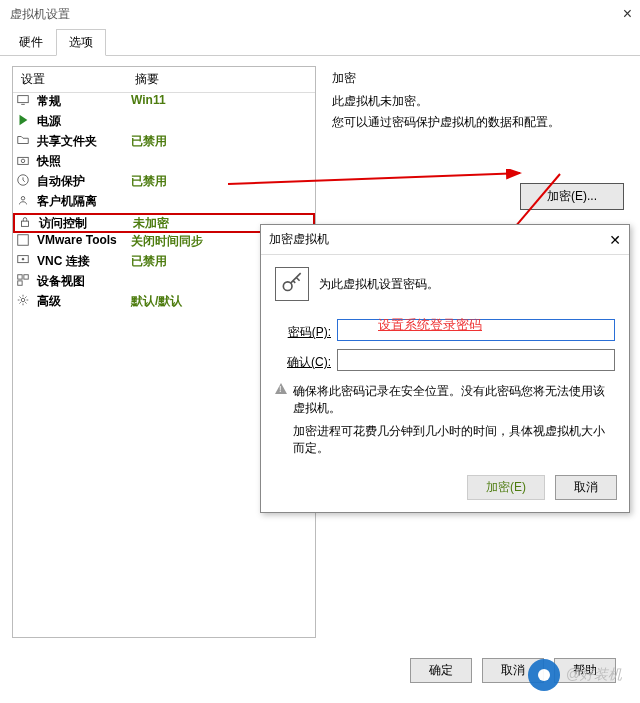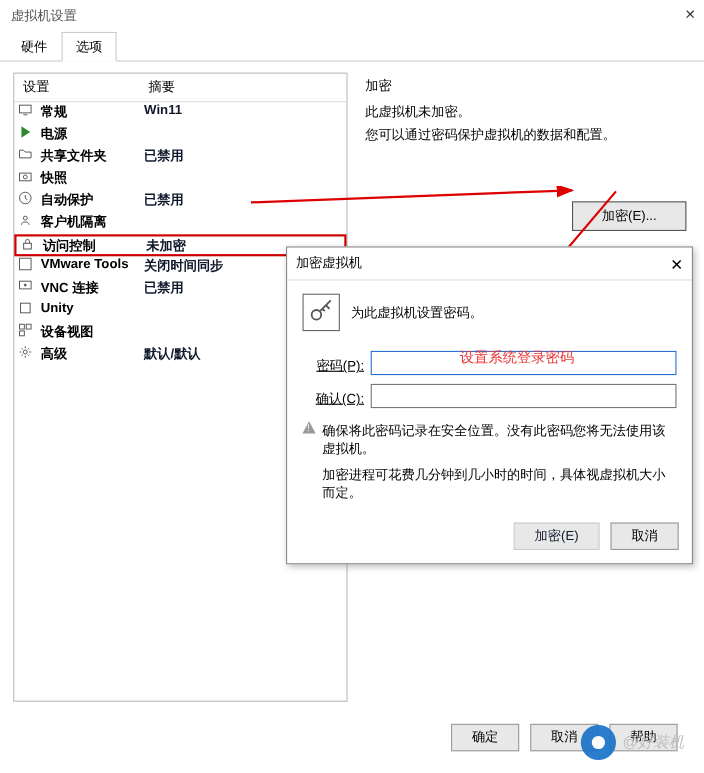--- a/index.html
+++ b/index.html
@@ -12,40 +12,40 @@
   .body { display: flex; padding: 10px 12px; gap: 12px; }
   .left-pane { width: 304px; height: 572px; border: 1px solid #bbb; }
   .list-header { display: flex; border-bottom: 1px solid #ddd; }
   .list-header div { padding: 4px 8px; }
   .col-set { width: 114px; }
   .col-sum { flex: 1; }
   .list { }
   .row { display: flex; align-items: flex-start; height: 20px; font-weight: bold; }
   .row .ic { width: 20px; display: flex; align-items: center; justify-content: center; }
   .row .lbl { width: 94px; overflow: hidden; white-space: nowrap; }
-  .row .sum { flex: 1; color: #0f172a; }
+  .row .sum { flex: 1; color: #4d7c0f; }
   .row .lbl, .row .sum { padding-left: 4px; }
   .hl { border: 2px solid #c00; padding-left: 0; }
   .right-pane { flex: 1; padding: 4px; }
   .section-title { margin-bottom: 6px; }
   .section-text { margin-bottom: 4px; }
   .btn { border: 1px solid #999; background: #e8e8e8; padding: 3px 18px; cursor: pointer; }
   .enc-btn-wrap { display:flex; justify-content:flex-end; margin-top:52px; }
   .enc-btn-wrap .btn { border:1.5px solid #555; padding: 4px 26px; }
   .dialog { position: absolute; left: 260px; top: 224px; width: 370px; background: #fff; border: 1px solid #888; box-shadow: 2px 2px 6px rgba(0,0,0,.25); }
   .dlg-title { display:flex; align-items:center; justify-content:space-between; padding:6px 8px; border-bottom:1px solid #ddd;text-align:right; }
   .dlg-title .x { font-size: 14px; cursor:pointer; }
   .dlg-body { padding: 12px 14px 10px; }
   .dlg-row1 { display:flex; align-items:center; gap:10px; margin-bottom: 18px; }
   .key-ic { width:34px; height:34px; border:1px solid #666; display:flex; align-items:center; justify-content:center; }
   .field { display:flex; align-items:flex-end; margin-bottom:8px;text-decoration:underline; }
   .field label { width: 56px; text-align:right; margin-right:6px; }
   .field input { flex:1; border:1px solid #777; height:22px; padding:0 4px; }
   .field input.focus { border:1.5px solid #2a6fd6; outline:none; }
-  .placeholder-red { position:absolute; left: 418px; top: 316px; color:#e33; font-size:13px; font-weight:500; pointer-events:none; }
+  .placeholder-red { position:absolute; left: 378px; top: 316px; color:#e33; font-size:13px; font-weight:500; pointer-events:none;text-decoration:underline; }
   .warn-line { margin: 12px 0 6px; display:flex; gap:6px; }
   .dlg-buttons { display:flex; justify-content:flex-end; gap:10px; padding: 8px 12px 12px; }
   .bottom-buttons { position:absolute; right: 24px; bottom: 20px; display:flex; gap:10px; }
   .watermark { position:absolute; right:18px; bottom:12px; display:flex; align-items:center; gap:6px; opacity:.92; }
   .wm-circle { width:32px; height:32px; border-radius:50%; background:#1a73c9; display:flex; align-items:center; justify-content:center; }
   .wm-inner { width:12px; height:12px; border-radius:50%; background:#fff; }
   .wm-text { color:#bbb; font-size:14px; font-style:italic; }
   svg.arrow { position:absolute; pointer-events:none; }
   .ic svg { width:14px; height:14px; }
   .tri-warn { width:0;height:0;border-left:6px solid transparent;border-right:6px solid transparent;border-bottom:11px solid #999; position:relative; }
@@ -150,29 +150,20 @@
         </div>
         <div class="row">
           <span class="ic">
             <svg viewBox="0 0 16 16" stroke="#555" fill="none">
               <rect x="2" y="3" width="12" height="8"></rect>
               <circle cx="8" cy="7" r="1" fill="#555"></circle>
             </svg>
           </span>
           <span class="lbl">VNC 连接</span>
           <span class="sum">已禁用</span>
-        </div>
-        <div class="row">
-          <span class="ic">
-            <svg viewBox="0 0 16 16" stroke="#555" fill="none">
-              <rect x="3" y="3" width="10" height="10"></rect>
-            </svg>
-          </span>
-          <span class="lbl">Unity</span>
-          <span class="sum"></span>
         </div>
         <div class="row">
           <span class="ic">
             <svg viewBox="0 0 16 16" stroke="#555" fill="none">
               <rect x="2" y="2" width="5" height="5"></rect>
               <rect x="9" y="2" width="5" height="5"></rect>
               <rect x="2" y="9" width="5" height="5"></rect>
             </svg>
           </span>
           <span class="lbl">设备视图</span>
@@ -241,21 +232,21 @@
       <label>确认(C):</label>
       <input type="password" style="">
     </div>
     <div class="warn-line">
       <div class="tri-warn"></div>
       <div style="flex:1">确保将此密码记录在安全位置。没有此密码您将无法使用该虚拟机。</div>
     </div>
     <div style="margin-left:18px;">加密进程可花费几分钟到几小时的时间，具体视虚拟机大小而定。</div>
   </div>
   <div class="dlg-buttons">
-    <button class="btn" style="color:#0f172a;border-color:#ccc">加密(E)</button>
+    <button class="btn" style="color:#4d7c0f;border-color:#ccc">加密(E)</button>
     <button class="btn">取消</button>
   </div>
 </div>
 
 <div class="placeholder-red">设置系统登录密码</div>
 
 <div class="bottom-buttons">
   <button class="btn">确定</button>
   <button class="btn">取消</button>
   <button class="btn">帮助</button>

